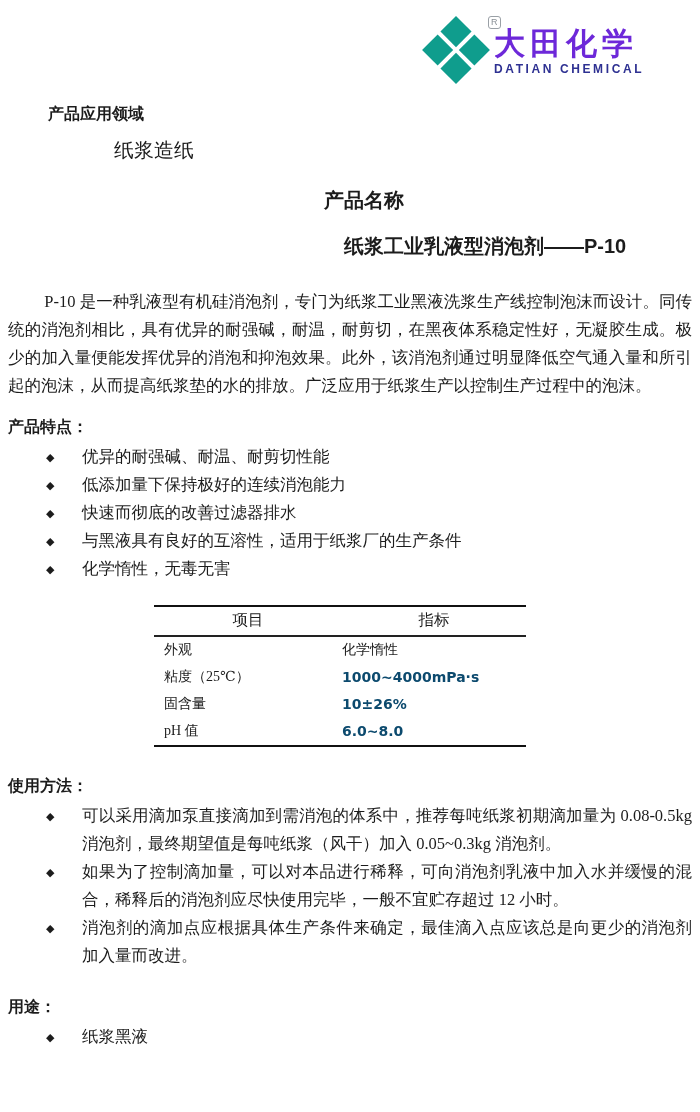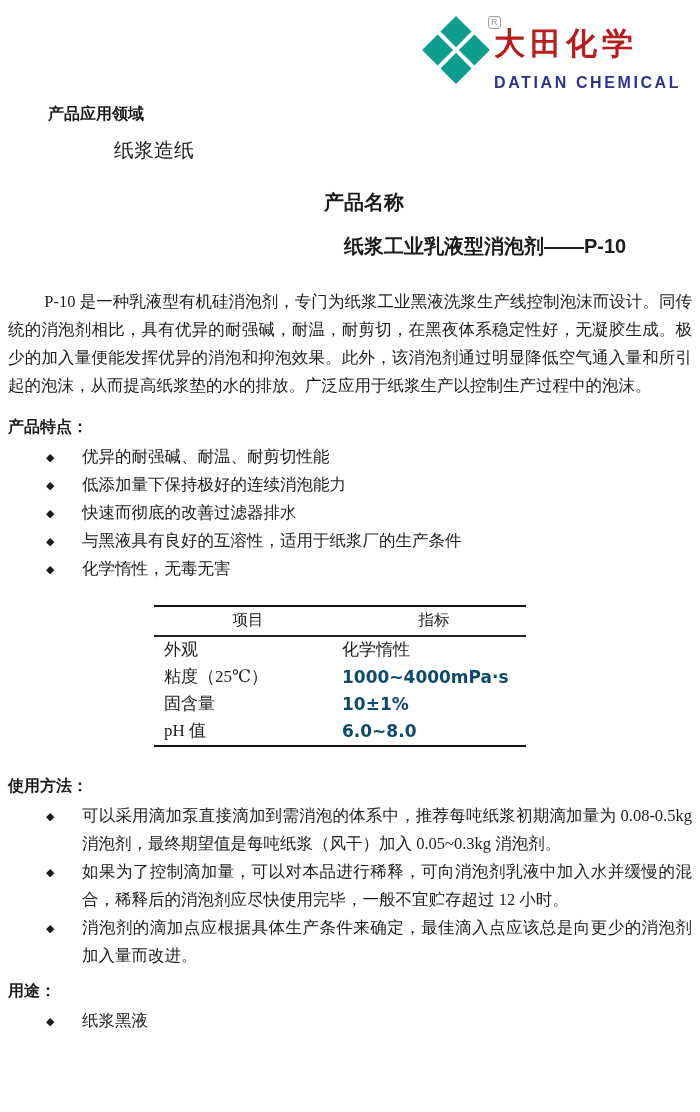--- a/index.html
+++ b/index.html
@@ -36,49 +36,49 @@
     border: 1px solid #9aa0a6;
     border-radius: 3px;
     padding: 0 2px;
     background: #fff;
   }
   .brand-text { padding-top: 12px; }
   .brand-cn {
     font-family: "Liberation Sans", sans-serif;
     font-size: 31px; line-height: 32px;
     font-weight: 800;
-    color: #b91c1c;
+    color: #6d28d9;
     letter-spacing: 5px;
     white-space: nowrap;
   }
   .brand-en {
     font-family: "Liberation Sans", sans-serif;
-    font-size: 16px;
+    font-size: 12px;
     font-weight: 700;
     color: #2e3192;
     letter-spacing: 2.6px;
     text-align: center;
-    margin-top: 14px;
+    margin-top: 2px;
     white-space: nowrap;
   }
 
   
   .app-label {
     margin: 104px 0 0 48px;
     font-family: Liberation Serif, serif;
     font-weight: 700; font-size: 16px; line-height: 20px;
   }
   .app-value {
     margin: 14px 0 0 114px;
     font-family: "Liberation Sans", sans-serif;
     font-weight: 400; font-size: 20px; line-height: 24px;
   }
   .pn-label {
     margin: 28px 0 0 324px;
-    font-family: Liberation Serif, serif;
+    font-family: Liberation Mono, monospace;
     font-weight: 700; font-size: 20px; line-height: 24px;
   }
   .pn-value {
     margin: 20px 0 0 344px;
     font-family: "Liberation Sans", sans-serif;
     font-weight: 700; font-size: 20px; line-height: 24px;
     white-space: nowrap;
   }
 
   
@@ -91,21 +91,21 @@
   }
 
   
   .sec-h {
     margin: 16px 0 0 8px;
     font-family: "Liberation Sans", sans-serif;
     font-weight: 700; font-size: 16px; line-height: 21px;
   }
   .sec-h.props { margin-top: 14px; }
   .sec-h.usage { margin-top: 28px; }
-  .sec-h.uses  { margin-top: 10px; }
+  .sec-h.uses  { margin-top: 26px; }
 
   
   ul.blist { list-style: none; margin-top: 6px; }
   ul.blist li {
     position: relative;
     padding: 0 8px 0 82px;
     font-size: 16.5px;
     line-height: 28px;
     text-align: justify;
   }
@@ -125,21 +125,21 @@
   table.props col.c1 { width: 188px; }
   table.props col.c2 { width: 184px; }
   table.props thead th {
     font-weight: 400;
     font-size: 15.5px;
     padding: 3px 0 4px 0;
     border-top: 2.5px solid #111;
     border-bottom: 2px solid #222;
   }
   table.props tbody td {
-    font-size: 17px;
+    font-size: 14px;
     line-height: 20px;
     padding: 3px 0 4px 0;
     vertical-align: middle;
   }
   table.props tbody td:first-child { padding-left: 10px; }
   table.props tbody tr:last-child td { border-bottom: 2.5px solid #111; }
   td.val-num {
     font-family: "DejaVu Sans", "Liberation Sans", sans-serif;
     font-weight: 700;
     font-size: 14px;
@@ -200,21 +200,21 @@
       <tr>
         <td>外观</td>
         <td>化学惰性</td>
       </tr>
       <tr>
         <td>粘度（25℃）</td>
         <td class="val-num">1000~4000mPa·s</td>
       </tr>
       <tr>
         <td>固含量</td>
-        <td class="val-num">10±1%</td>
+        <td class="val-num">10±26%</td>
       </tr>
       <tr>
         <td>pH 值</td>
         <td class="val-num">6.0~8.0</td>
       </tr>
     </tbody>
   </table>
 
   <h3 class="sec-h usage">使用方法：</h3>
   <ul class="blist">

